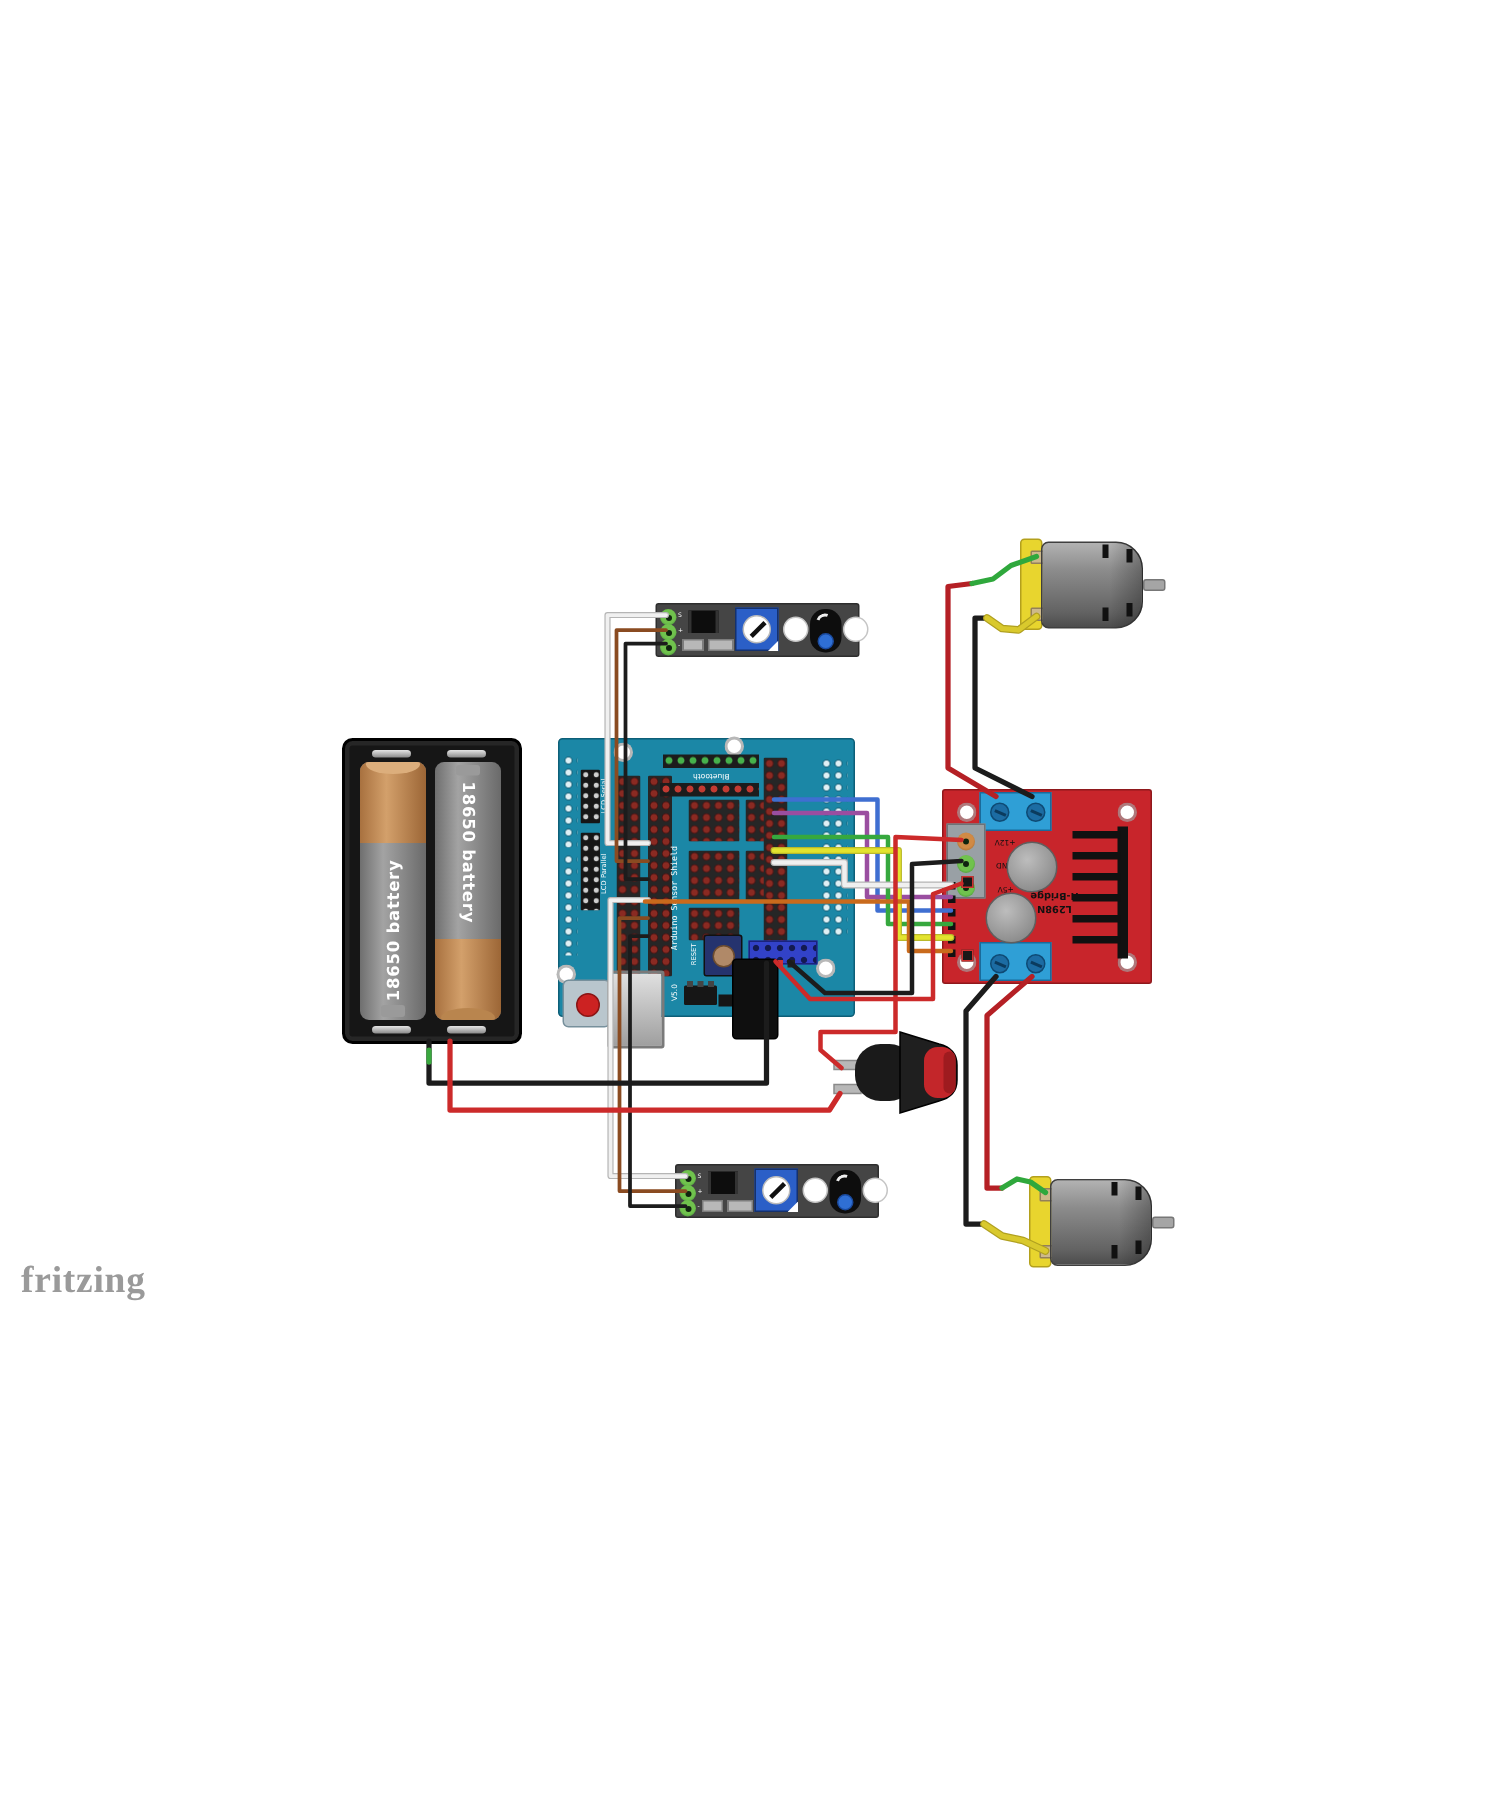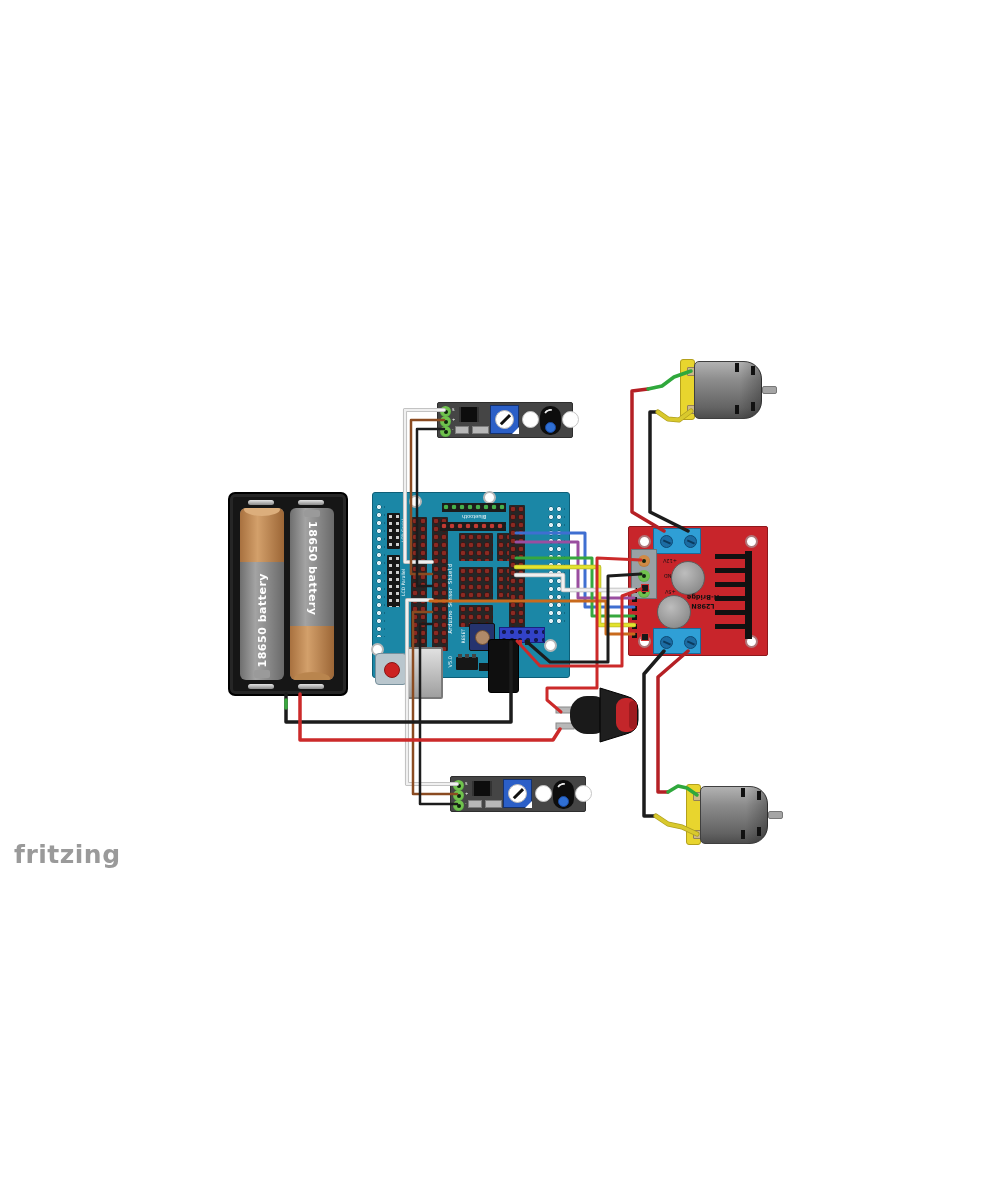--- a/index.html
+++ b/index.html
@@ -304,14 +304,14 @@
       <polyline points="688,531 650,512 650,412 658,412" fill="none" stroke="#1c1c1c" stroke-width="3.5" stroke-linejoin="round" stroke-linecap="round"></polyline>
       <polyline points="658,412 668,419 679,420 691,411" fill="none" stroke="#b0a020" stroke-width="5.1" stroke-linejoin="round" stroke-linecap="round"></polyline>
       <polyline points="658,412 668,419 679,420 691,411" fill="none" stroke="#d9c92d" stroke-width="3.5" stroke-linejoin="round" stroke-linecap="round"></polyline>
       <polyline points="664,651 644,674 644,816 656,816" fill="none" stroke="#1c1c1c" stroke-width="3.5" stroke-linejoin="round" stroke-linecap="round"></polyline>
       <polyline points="656,816 668,824 682,827 697,834" fill="none" stroke="#b0a020" stroke-width="5.1" stroke-linejoin="round" stroke-linecap="round"></polyline>
       <polyline points="656,816 668,824 682,827 697,834" fill="none" stroke="#d9c92d" stroke-width="3.5" stroke-linejoin="round" stroke-linecap="round"></polyline>
       <polyline points="688,651 658,677 658,792 668,792" fill="none" stroke="#b52025" stroke-width="3.5" stroke-linejoin="round" stroke-linecap="round"></polyline>
       <polyline points="668,792 678,786 687,788 697,795" fill="none" stroke="#2fa83c" stroke-width="3.5" stroke-linejoin="round" stroke-linecap="round"></polyline>
     </svg>
 
-  <div class="abs watermark" style="left:14px;top:840px;">fritzing</div>
+  <div class="abs watermark" style="left:14px;top:840px;font-family:Liberation Serif, serif;">fritzing</div>
 </div>
 
 </body></html>

